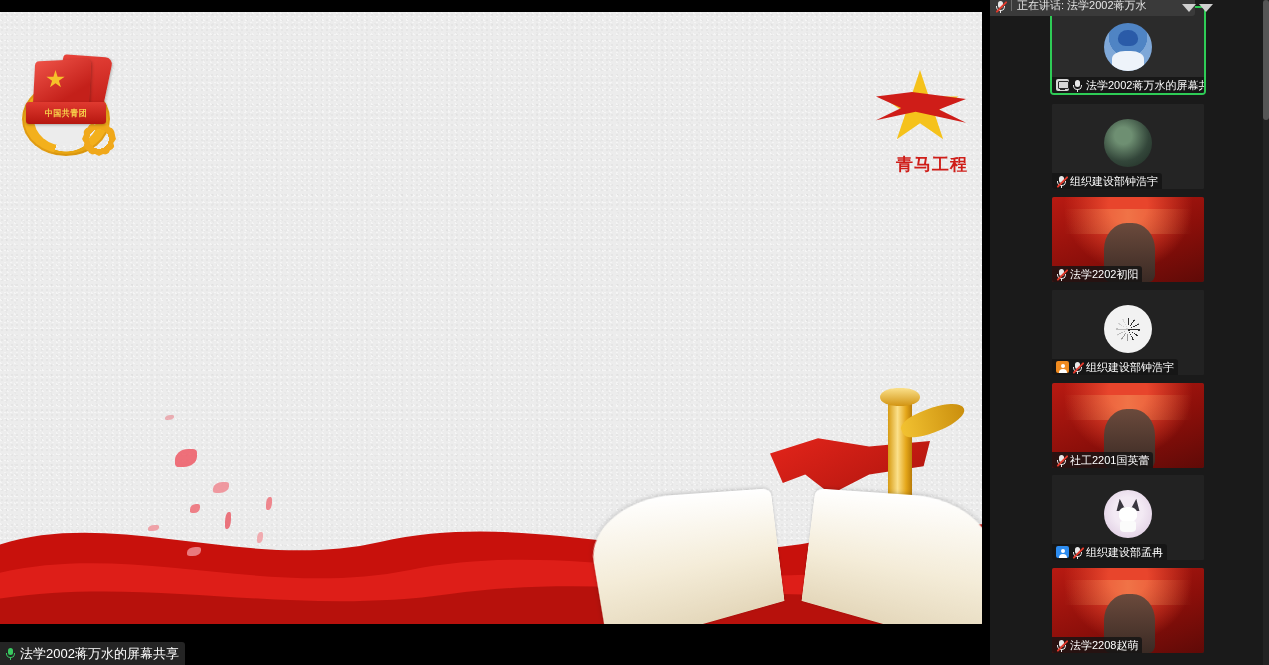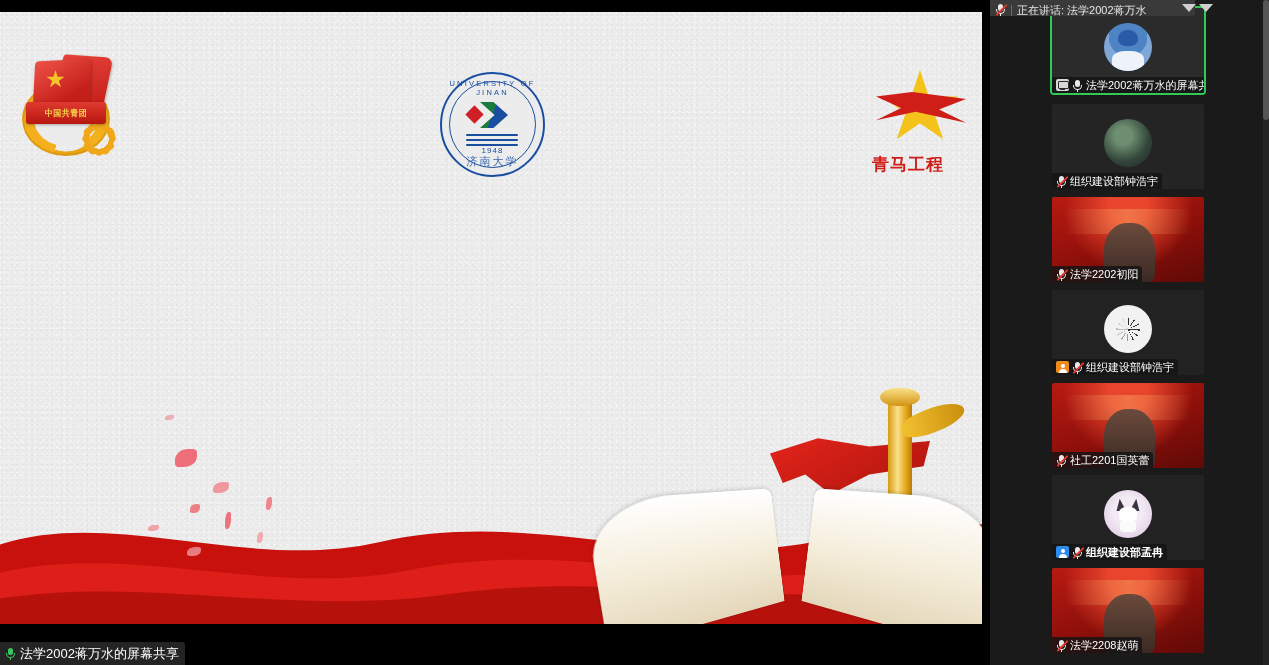--- a/index.html
+++ b/index.html
@@ -125,21 +125,21 @@
     position: absolute; left: 8px; top: 0; width: 80px; height: 76px;
     background: #f5c21b;
     clip-path: polygon(50% 0%,61% 35%,98% 35%,68% 57%,79% 91%,50% 70%,21% 91%,32% 57%,2% 35%,39% 35%);
   }
   .qm-swoosh {
     position: absolute; left: 4px; top: 22px; width: 90px; height: 32px;
     background: #cf1d18;
     clip-path: polygon(0 14%, 40% 0%, 100% 22%, 70% 55%, 100% 96%, 44% 62%, 0 88%, 28% 50%);
   }
   .qm-text {
-    position: absolute; left: 0; right: 0; bottom: 2px; text-align: left;
+    position: absolute; left: 0; right: 0; bottom: 2px; text-align: right;
     color: #cf1d18; font-size: 17px; font-weight: bold; letter-spacing: 1px;
   }
 
   
   #headline {
     position: absolute; left: 0; right: 0; top: 283px; text-align: center;
     color: #c81f12; font-size: 65px; font-weight: bold; letter-spacing: 3px;
     text-shadow: 1px 1px 0 rgba(150,20,10,.25);
     font-family: "DejaVu Sans", "Liberation Sans", sans-serif;
   }
@@ -243,21 +243,21 @@
   .mic.muted .slash {
     position:absolute; left:-1px; top:6px; width:15px; height:2px; background:#e0392b;
     transform: rotate(-45deg); border-radius:1px;
   }
   .mic.green { --mc: #39c860; }
 
   
   #top-banner {
     position: absolute; left: 0; top: 0; width: 205px; height: 16px;
     background: #3a3a3a; border-bottom-right-radius: 3px;
-    display: flex; align-items: flex-end; gap: 5px; padding: 0 5px;
+    display: flex; align-items: flex-start; gap: 5px; padding: 0 5px;
     overflow: hidden;
   }
   #top-banner .txt { color: #e6e6e6; font-size: 11px; white-space: nowrap; line-height: 1;}
   #top-banner .divider { width:1px; height:11px; background:#6a6a6a; }
   #top-chevrons { position: absolute; left: 192px; top: 0; display:flex; gap:3px; height:16px; align-items:center;}
   .chev { width:0;height:0;border-left:7px solid transparent;border-right:7px solid transparent;border-top:8px solid #cfcfcf;}
   #scrollbar {
     position: absolute; right: 0; top: 0; width: 6px; height: 120px;
     background: #555; border-radius: 3px;
   }
@@ -301,34 +301,20 @@
           <div class="cyl-wreath"></div>
           <div class="cyl-gear"></div>
           <div class="cyl-flag-a"></div>
           <div class="cyl-flag-b"></div>
           <div class="cyl-star"></div>
           <div class="cyl-banner">
             <span>中国共青团</span>
           </div>
         </div>
 
-        <div class="logo" id="logo-ujn">
-          <div class="ujn-ring"></div>
-          <div class="ujn-ring2"></div>
-          <div class="ujn-en">UNIVERSITY OF JINAN</div>
-          <div class="ujn-sq"></div>
-          <div class="ujn-arrow"></div>
-          <div class="ujn-lines">
-              <i></i>
-              <i></i>
-              <i></i>
-            </div>
-          <div class="ujn-year">1948</div>
-          <div class="ujn-cn">济南大学</div>
-        </div>
 
         <div class="logo" id="logo-qm">
           <div class="qm-star"></div>
           <div class="qm-swoosh"></div>
           <div class="qm-text">青马工程</div>
         </div>
 
       </div>
     </div>
 
@@ -418,21 +404,21 @@
           <div class="tile-label">
             <span class="mic muted">
               <span class="cap"></span>
               <span class="arc"></span>
               <span class="stem"></span>
               <span class="slash"></span>
             </span>
             <span class="nm">社工2201国英蕾</span>
           </div>
         </div>
-        <div class="tile" style="top: 475px; font-weight: bold;">
+        <div class="tile" style="top: 475px;">
           <div class="tile-bg" style="background: rgb(34, 34, 34);"></div>
           <div class="avatar" style="background: radial-gradient(circle at 50% 45%, rgb(243, 234, 244) 0px, rgb(243, 234, 244) 40%, rgb(217, 196, 221) 100%);">
             <div style="position: absolute; left: 26%; top: 18%; width: 48%; height: 26%; background: rgb(59, 55, 64); clip-path: polygon(0px 100%, 14% 0px, 34% 70%, 66% 70%, 86% 0px, 100% 100%);"></div>
             <div style="position: absolute; left: 32%; top: 36%; width: 36%; height: 30%; border-radius: 40%; background: rgb(255, 255, 255);"></div>
             <div style="position: absolute; left: 34%; bottom: 12%; width: 32%; height: 24%; border-radius: 20% 20% 30% 30%; background: rgb(251, 251, 251);"></div>
           </div>
           <div class="tile-label">
             <span class="badge-host blue">
               <span class="head"></span>
               <span class="body"></span>

